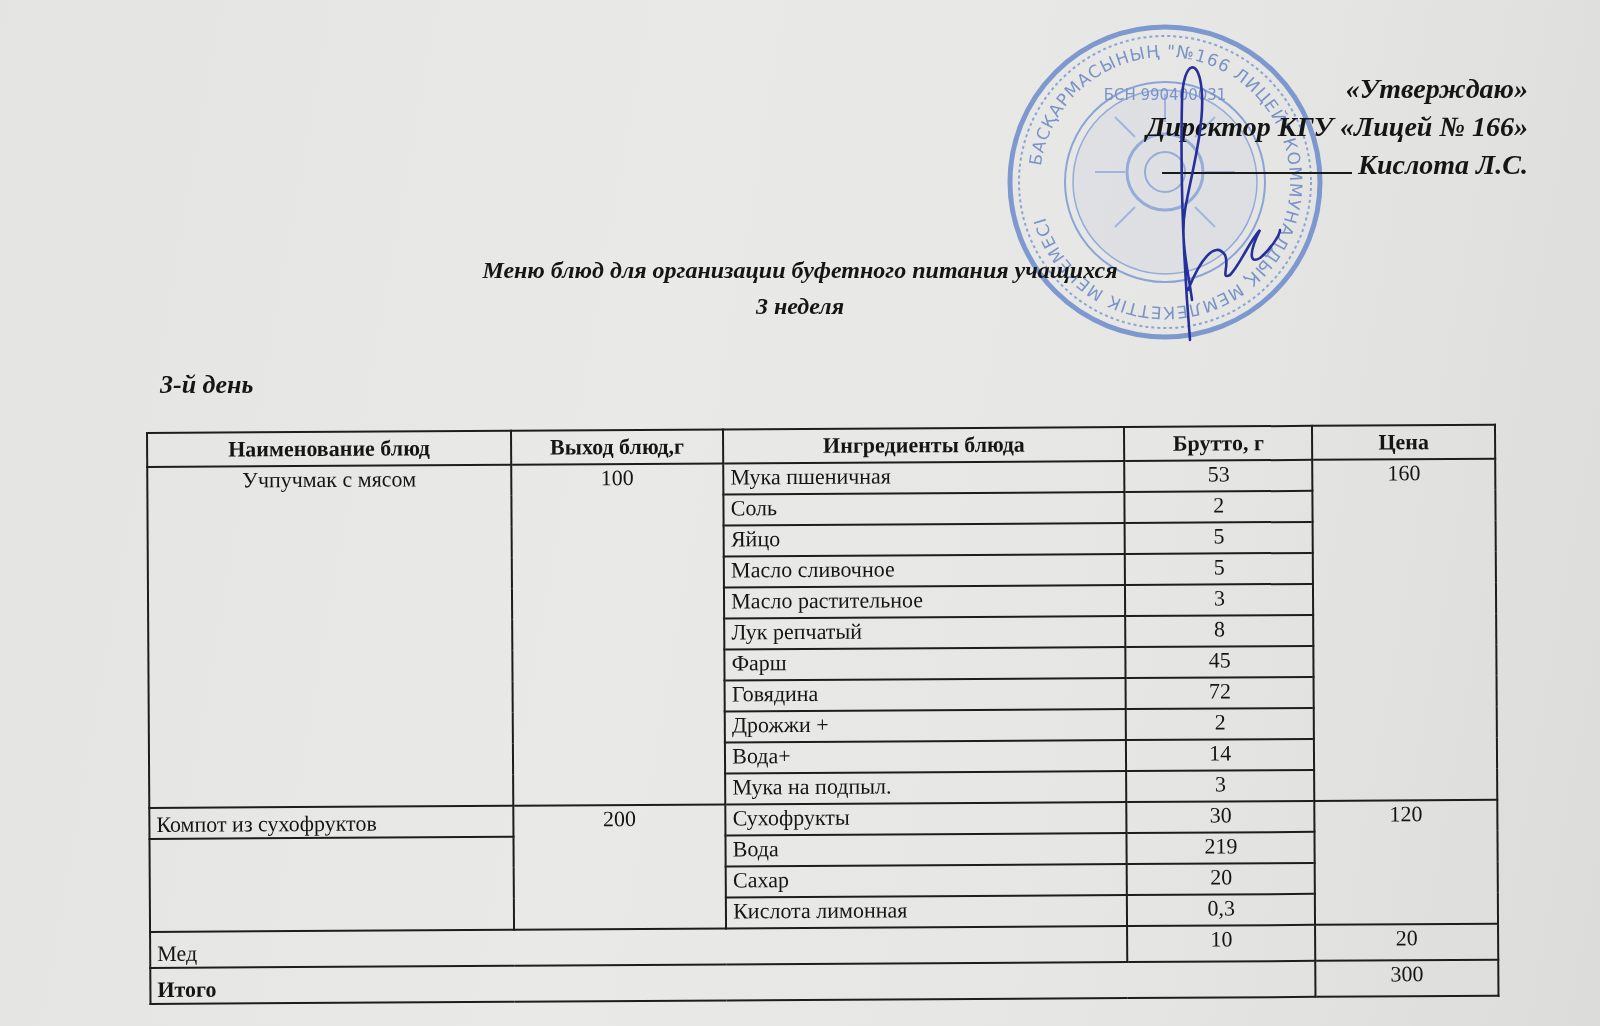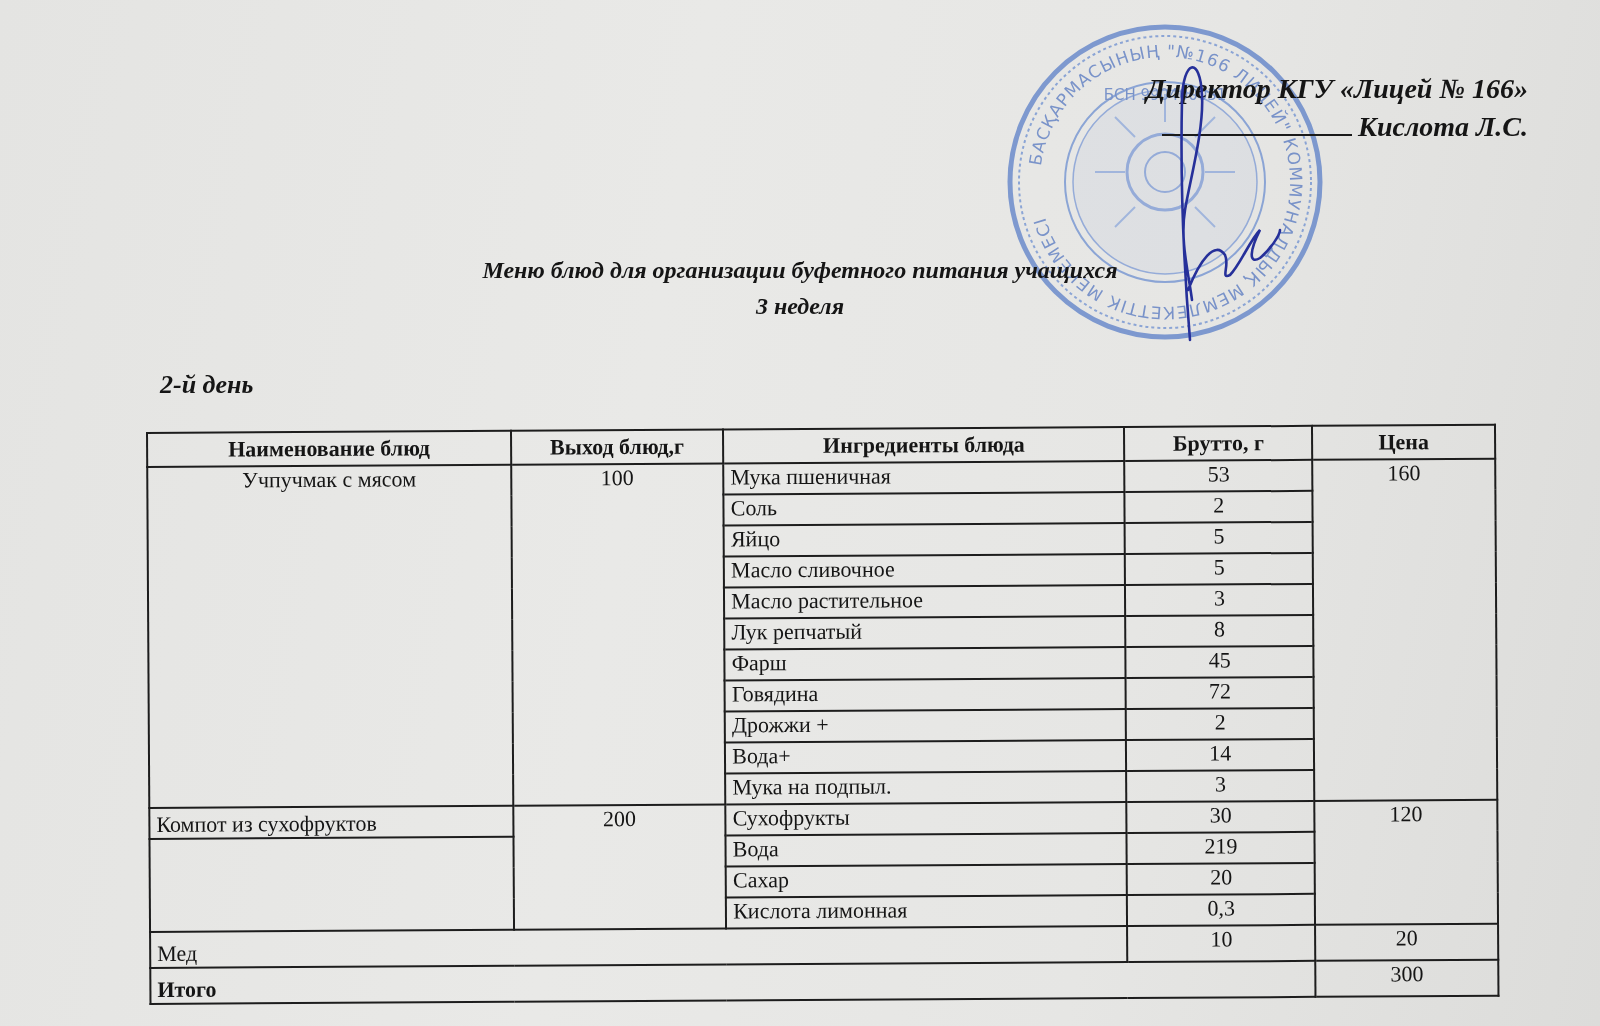--- a/index.html
+++ b/index.html
@@ -77,30 +77,31 @@
     <textPath href="#stampArc" startOffset="2%">БАСҚАРМАСЫНЫҢ "№166 ЛИЦЕЙ" КОММУНАЛДЫҚ МЕМЛЕКЕТТІК МЕКЕМЕСІ</textPath>
   </text>
   <text x="160" y="78" text-anchor="middle" font-family="DejaVu Sans, sans-serif" font-size="15" fill="#5577c0">БСН 990400031</text>
 </svg>
 
 <svg class="sig" style="left:1130px; top:40px;" width="200" height="330" viewBox="0 0 200 330">
   <path d="M60 300 C 55 240, 50 150, 52 60 C 53 20, 70 15, 72 55 C 74 90, 60 140, 55 170 C 50 200, 58 230, 62 260 M58 250 C 70 220, 85 200, 95 215 C 100 225, 90 240, 100 235 C 110 225, 120 200, 130 190 C 120 210, 118 225, 130 218 C 140 210, 150 195, 150 190" fill="none" stroke="#26309a" stroke-width="2.6" stroke-linecap="round"></path>
 </svg>
 
 <div class="approval">
+  <div>«Утверждаю»</div>
   <div>Директор КГУ «Лицей № 166»</div>
   <div><span class="sig-line"></span><span>Кислота Л.С.</span></div>
 </div>
 
 <div class="title">
   <div>Меню блюд для организации буфетного питания учащихся</div>
   <div>3 неделя</div>
 </div>
 
-<div class="day">2-й день</div>
+<div class="day">3-й день</div>
 
 <table class="menu">
   <thead>
     <tr>
       <th class="col-name">Наименование блюд</th>
       <th class="col-yield">Выход блюд,г</th>
       <th class="col-ingr">Ингредиенты блюда</th>
       <th class="col-gross">Брутто, г</th>
       <th class="col-price">Цена</th>
     </tr>

